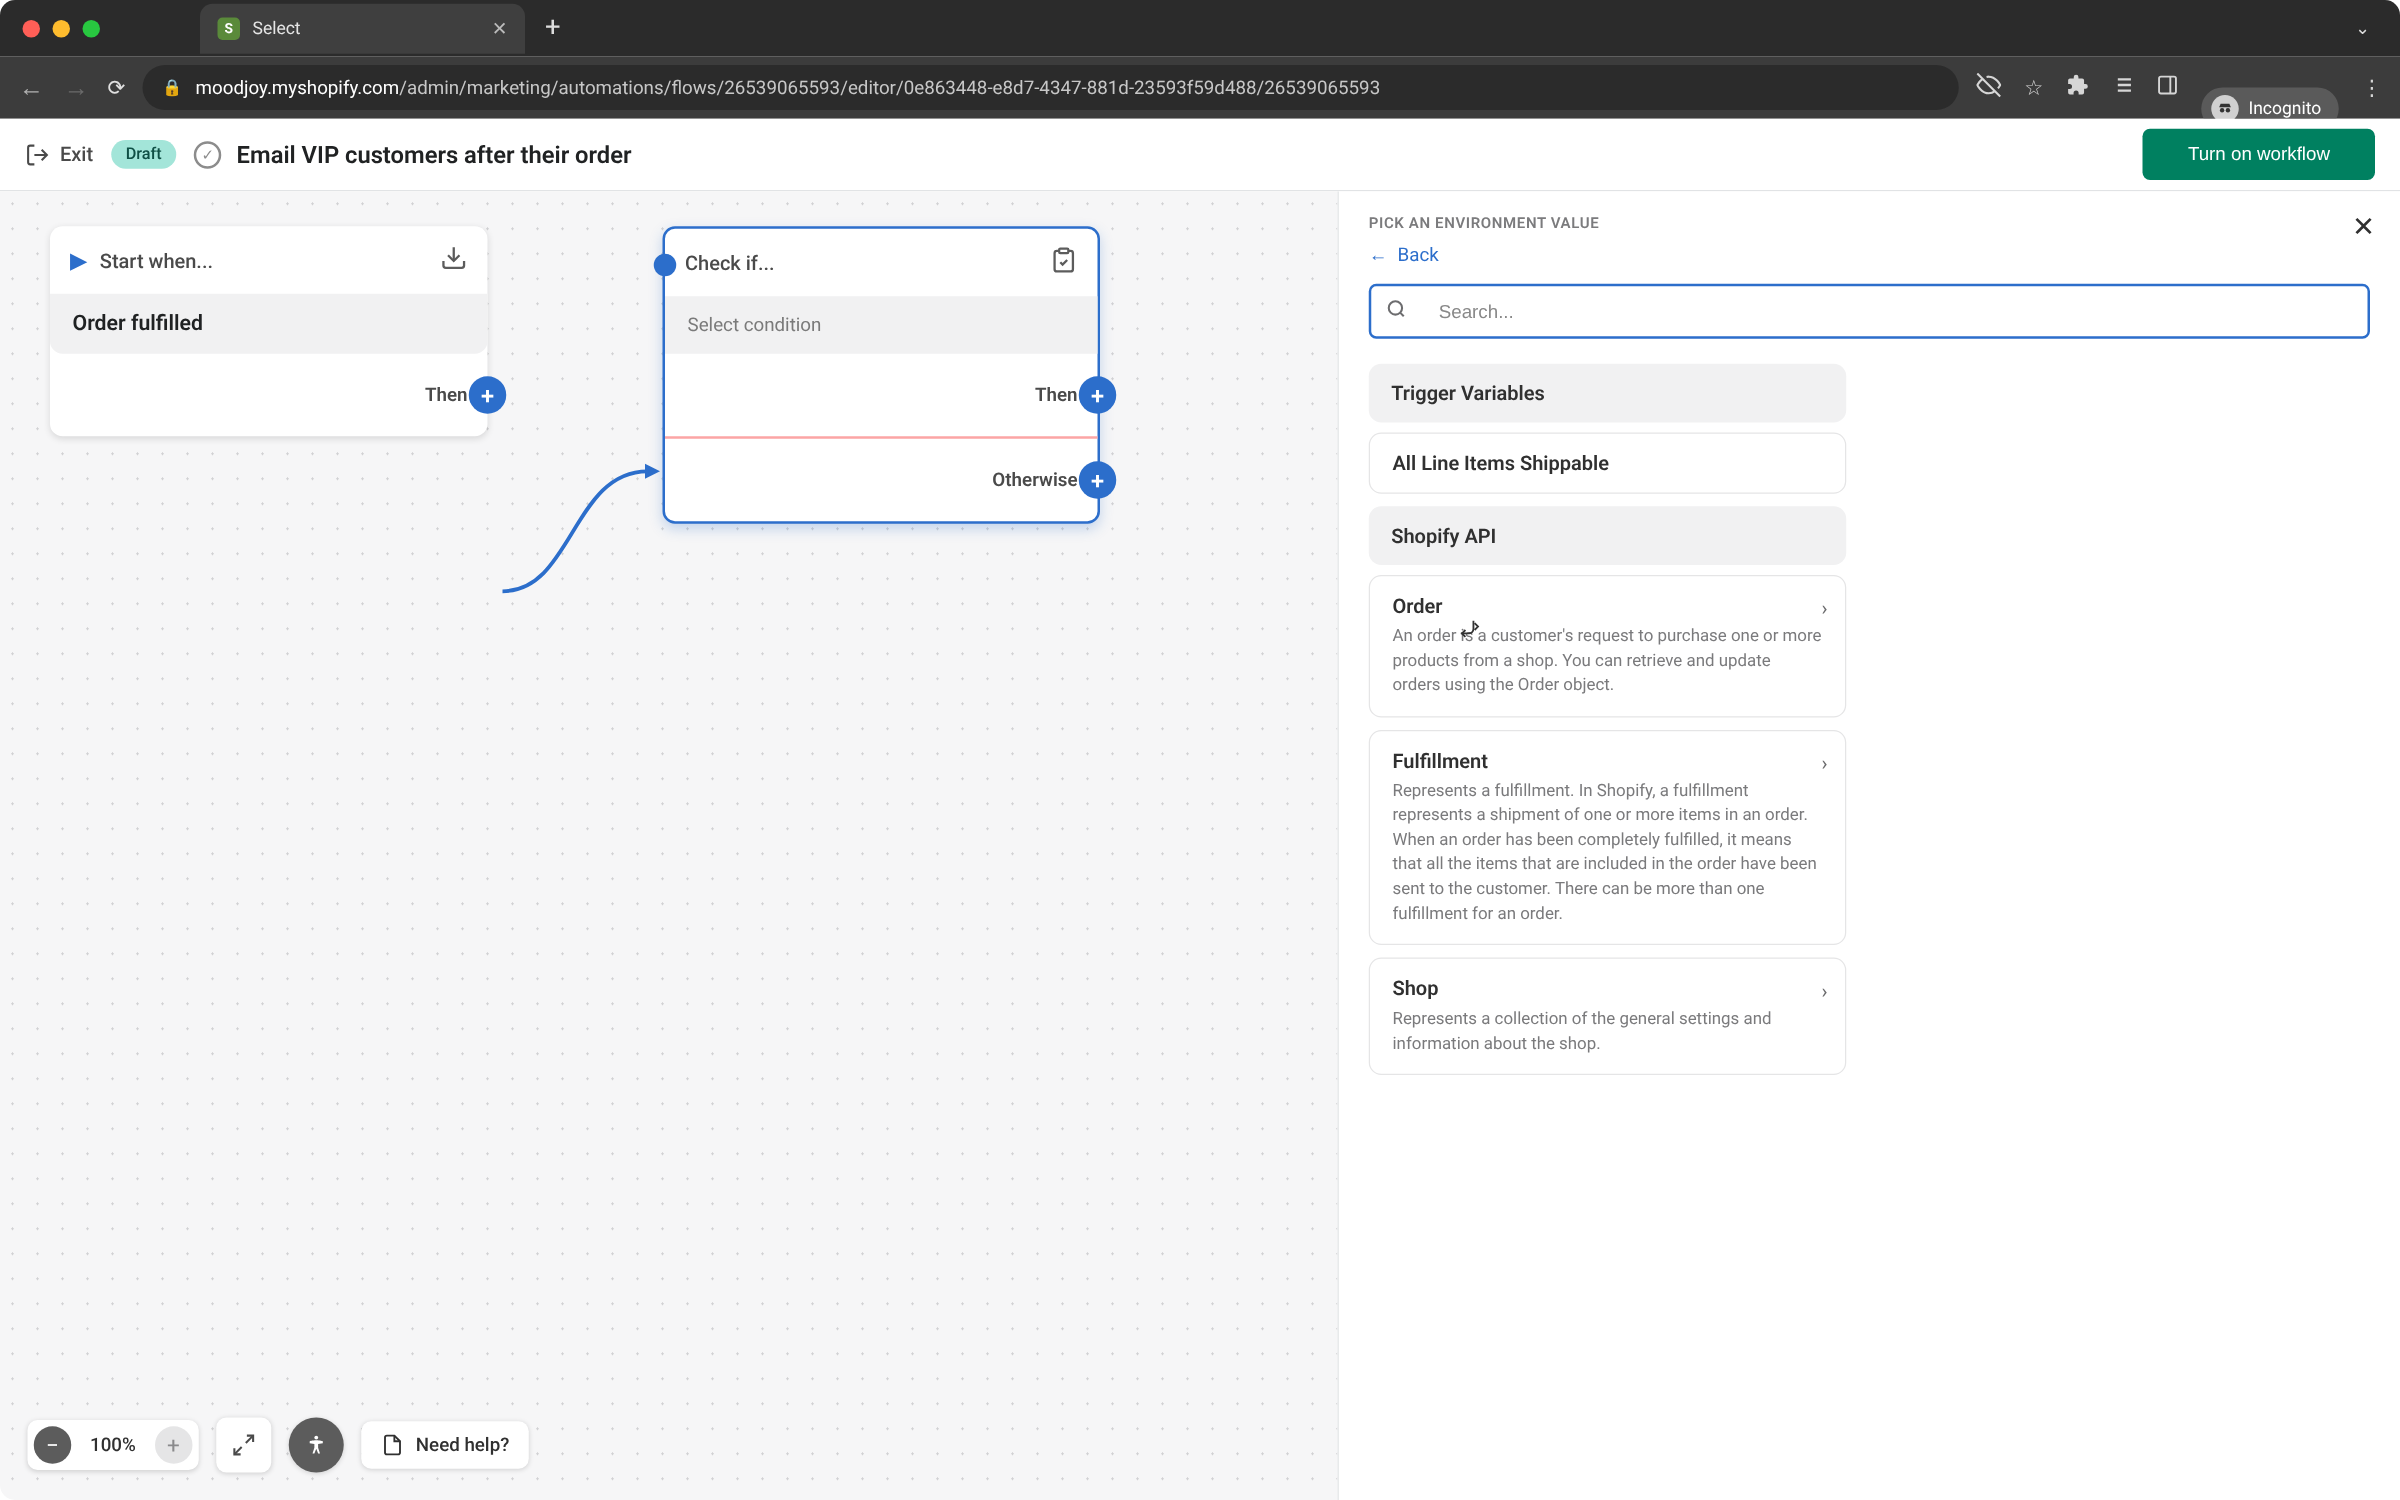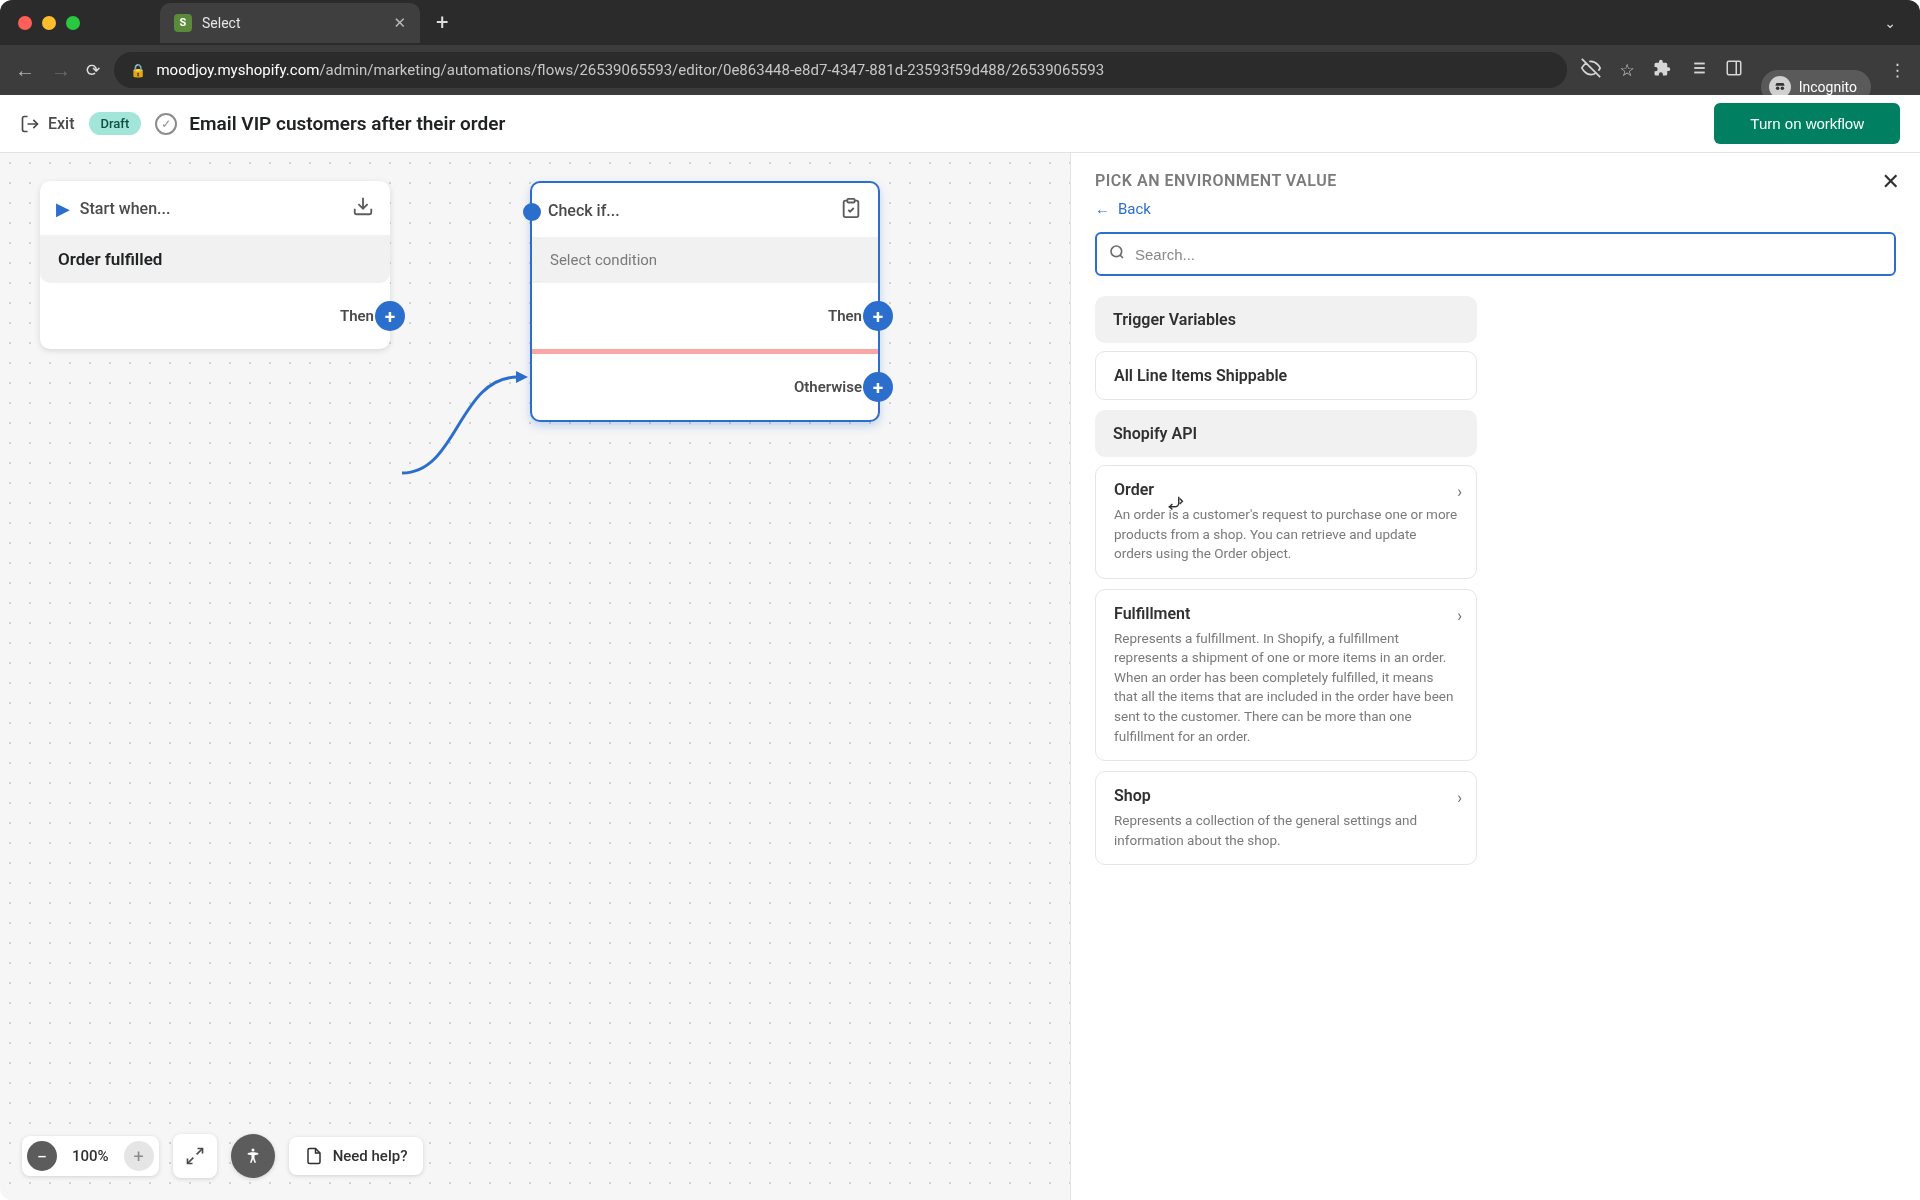--- a/index.html
+++ b/index.html
@@ -52,34 +52,34 @@
   .node.condition { left: 530px; top: 200px; width: 350px; border: 2px solid #2c6ecb; box-shadow: 0 4px 10px rgba(44,110,203,0.25); }
   .node-header { display: flex; align-items: center; padding: 14px 16px; gap: 10px; }
   .node-header .play-icon { color: #2c6ecb; font-size: 18px; }
   .node-header .title { font-size: 16px; font-weight: 500; color: #4a4a4a; }
   .node-header .right-icon { margin-left: auto; color: #5c5c5c; }
   .node-header .right-icon svg { width: 22px; height: 22px; }
   .node-body { background: #f1f1f2; padding: 14px 18px; font-size: 17px; font-weight: 600; color: #202223; border-radius: 0 0 10px 10px; }
   .node-body.no-radius { border-radius: 0; }
   .node.condition .node-body { background: #f1f1f2; font-weight: 400; color: #7a7a7a; font-size: 15px; }
   .node-out { display: flex; align-items: center; justify-content: flex-end; padding: 24px 16px; gap: 10px; font-size: 15px; font-weight: 600; color: #4a4a4a; position: relative; }
-  .node-out.divider { border-top: 5px solid #fca5a5; }
+  .node-out.divider { border-top: 2px solid #fca5a5; }
   .add-btn { width: 30px; height: 30px; background: #2c6ecb; border-radius: 50%; display: flex; align-items: center; justify-content: center; color: #fff; font-size: 19px; cursor: pointer; position: absolute; right: -15px; }
   .left-dot { width: 18px; height: 18px; background: #2c6ecb; border-radius: 50%; position: absolute; left: -9px; top: 20px; }
 
   
   .connector-svg { position: absolute; pointer-events: none; }
 
   
   .sidepanel { width: 850px; background: #fff; border-left: 1px solid #e1e3e5; display: flex; flex-direction: column; position: relative; }
   .panel-head { padding: 18px 24px 0 24px; }
-  .panel-subtitle { font-size: 16px; font-weight: 600; color: #7b7b7d; letter-spacing: 0.5px; text-transform: uppercase; }
+  .panel-subtitle { font-size: 12px; font-weight: 600; color: #7b7b7d; letter-spacing: 0.5px; text-transform: uppercase; }
   .panel-close { position: absolute; right: 20px; top: 16px; font-size: 22px; font-weight: 400; color: #303030; cursor: pointer; }
   .back-link { display: flex; align-items: center; gap: 8px; color: #2c6ecb; font-size: 15px; margin-top: 10px; cursor: pointer; }
-  .search-box { margin: 14px 24px 20px 24px; border: 2px solid #2c6ecb; border-radius: 6px; display: flex; align-items: center; padding: 10px 12px; gap: 10px; }
+  .search-box { margin: 14px 24px 20px 24px; border: 2px solid #2c6ecb; border-radius: 6px; display: flex; align-items: center; padding: 10px 12px; gap: 26px; }
   .search-box .mag { color: #6d6d6f; font-size: 16px; }
   .search-box input { border: none; outline: none; flex: 1; font-size: 15px; color: #303030; }
   .search-box input::placeholder { color: #888; }
 
   .var-list { padding: 0 24px; width: 430px; }
   .var-section-header { background: #f1f1f2; border-radius: 10px; padding: 14px 18px; font-size: 16px; font-weight: 600; color: #303030; margin-bottom: 8px; }
   .var-item { border: 1px solid #e5e5e6; border-radius: 10px; padding: 14px 18px; margin-bottom: 10px; cursor: pointer; position: relative; }
   .var-item .name { font-size: 16px; font-weight: 600; color: #303030; }
   .var-item .desc { font-size: 13.5px; color: #7a7a7c; margin-top: 6px; line-height: 1.45; }
   .var-item .chev { position: absolute; right: 14px; top: 16px; color: #6b6b6d; font-size: 16px; }

